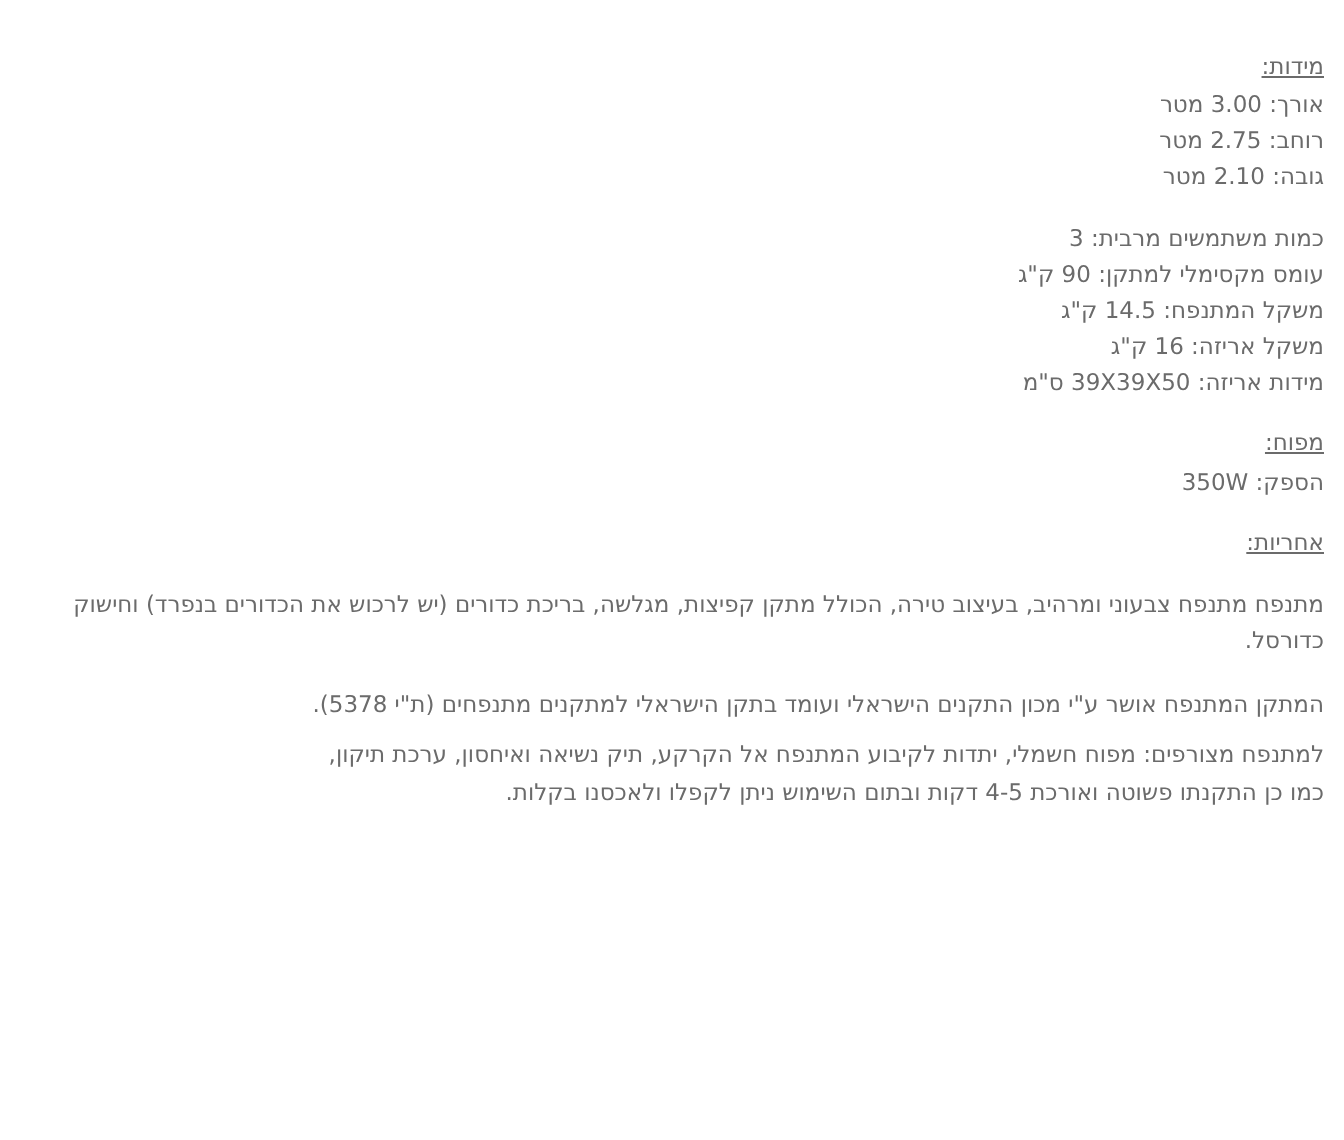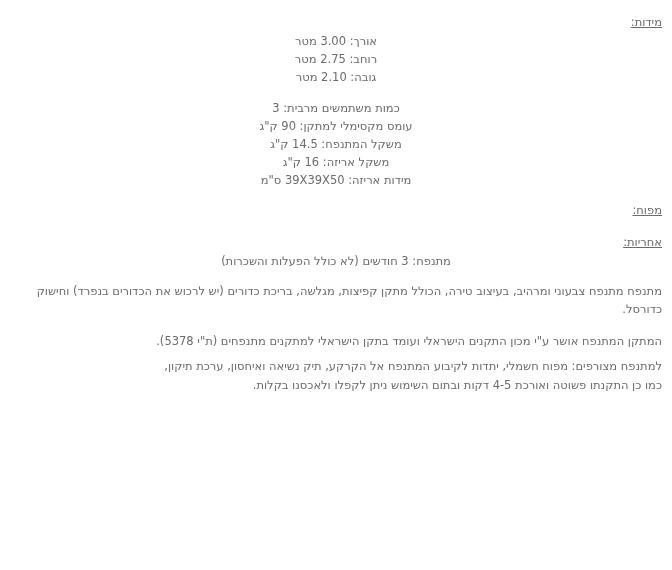--- a/index.html
+++ b/index.html
@@ -13,36 +13,35 @@
     font-family: "DejaVu Sans", sans-serif;
     color: #6b6b6b;
     font-size: 11.5px;
     line-height: 1.58;
     direction: rtl;
   }
   .page {
     width: 672px;
     height: 456px;
     box-sizing: border-box;
-    padding: 13px 10px 0 10px;
+    padding: 24px 10px 0 10px;
     overflow: hidden;
     margin-left: 48px;
   }
   .section {
     margin: 0;
   }
   .sec-title {
     text-decoration: underline;
     color: #6b6b6b;
     margin: 0 0 1px 0;
   }
   .line {
     margin: 0;
     white-space: pre-wrap;
-    text-align: center;
   }
   .gap {
     height: 12px;
   }
   .gap-sm {
     height: 7px;
   }
   .para {
     margin: 0;
   }
@@ -69,27 +68,27 @@
     <div class="line">עומס מקסימלי למתקן: 90 ק"ג</div>
     <div class="line">משקל המתנפח: 14.5 ק"ג</div>
     <div class="line">משקל אריזה: 16 ק"ג</div>
     <div class="line">מידות אריזה: 39X39X50 ס"מ</div>
   </div>
 
   <div class="gap"></div>
 
   <div class="section">
     <div class="sec-title">מפוח:</div>
+    <div class="line">הספק: 350W</div>
   </div>
 
   <div class="gap"></div>
 
   <div class="section">
     <div class="sec-title">אחריות:</div>
-    <div class="line">מתנפח: 3 חודשים (לא כולל הפעלות והשכרות)</div>
   </div>
 
   <div class="gap"></div>
 
   <div class="para-group">
     <div class="para">מתנפח מתנפח צבעוני ומרהיב, בעיצוב טירה, הכולל מתקן קפיצות, מגלשה, בריכת כדורים (יש לרכוש את הכדורים בנפרד) וחישוק כדורסל.</div>
   </div>
 
   <div class="gap-sm"></div>
 

